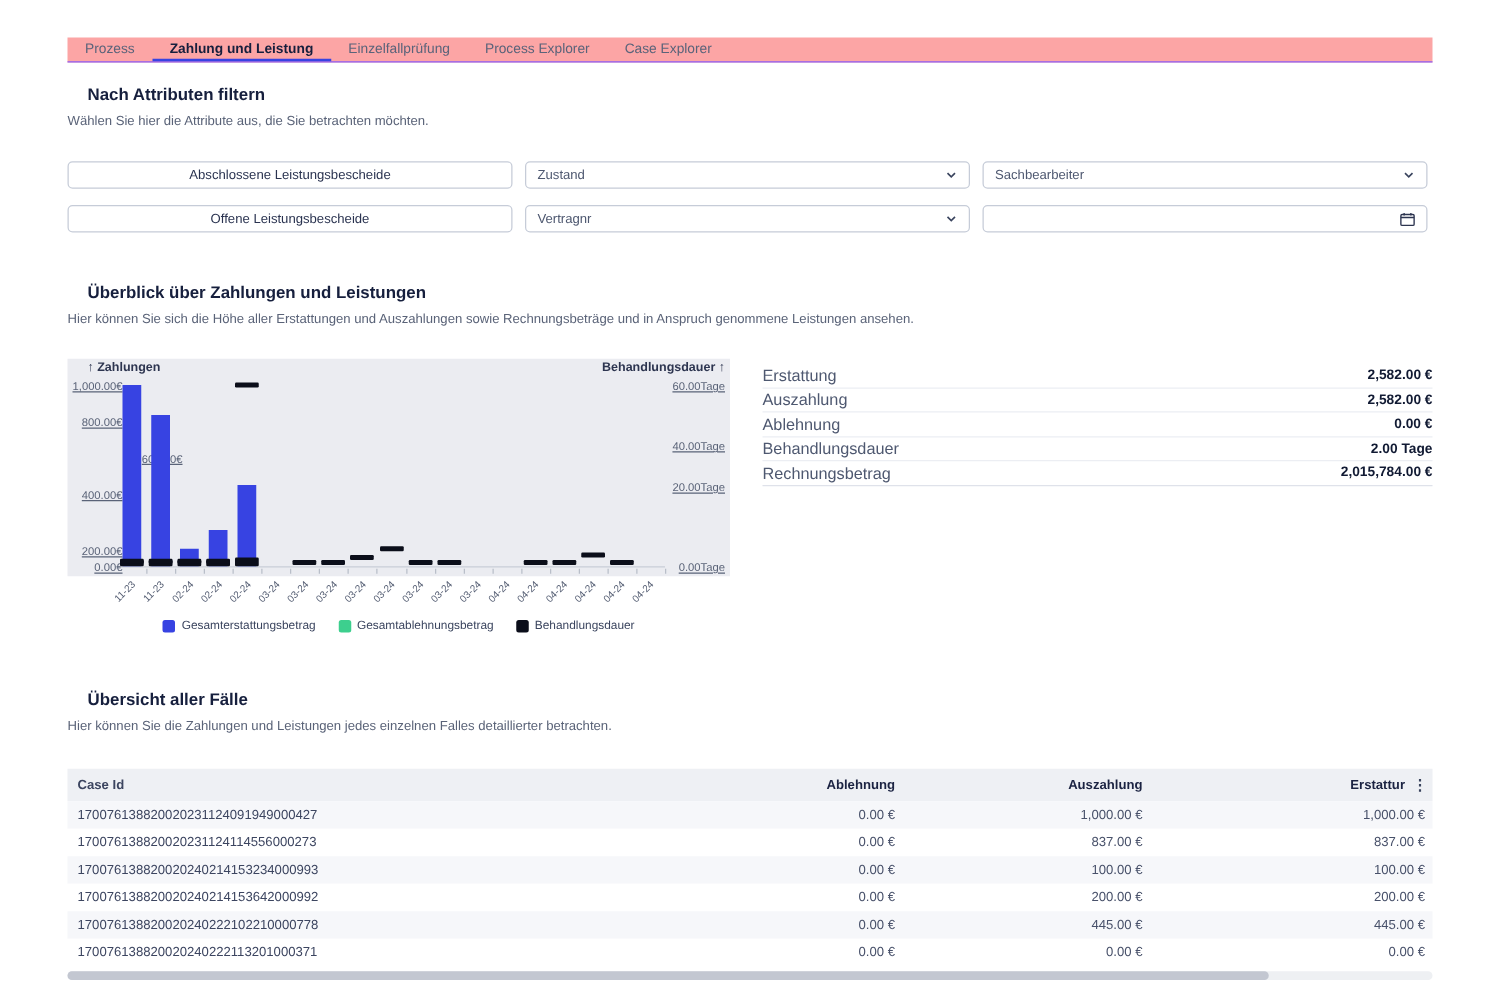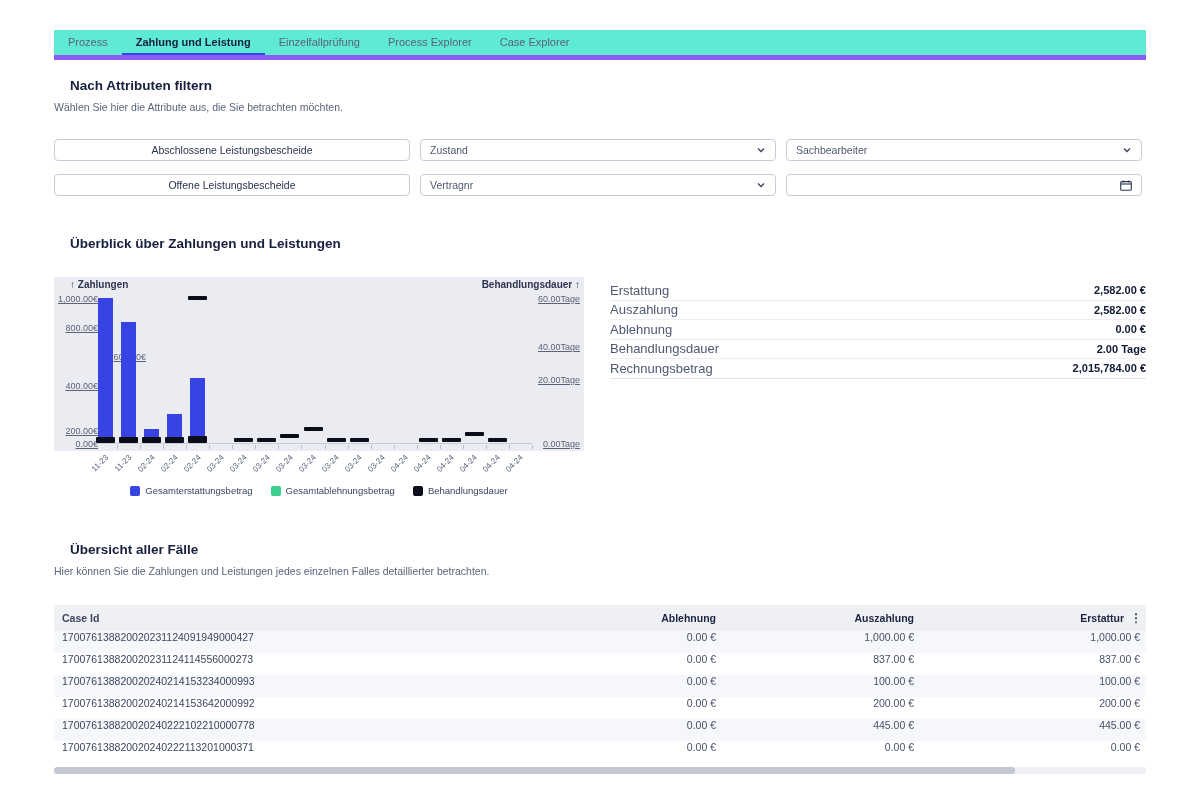--- a/index.html
+++ b/index.html
@@ -1,22 +1,22 @@
 <!DOCTYPE html>
 <html><head>
 <meta charset="utf-8">
 <style>
   * { margin:0; padding:0; box-sizing:border-box; }
   html,body { width:1200px; height:800px; background:#ffffff;
     font-family:"Liberation Sans", sans-serif; color:#1b2342; overflow:hidden; }
   .content { width:1092px; margin:0 auto 0 54px; }
 
   
-  .tabbar { margin-top:30px; background:#5eead4; border-bottom:5px solid #8b5cf6;
-    display:flex; align-items:stretch; height:30px; }
+  .tabbar { margin-top:30px; background:#fca5a5; border-bottom:1px solid #8b5cf6;
+    display:flex; align-items:stretch; height:20px; }
   .tab { padding:0 14px; display:flex; align-items:center; font-size:11px;
     color:#5a637a; cursor:pointer; border-bottom:2px solid transparent; white-space:nowrap; }
   .tab.active { color:#161f3d; font-weight:bold; border-bottom:2px solid #3743e2; }
 
   
   .sec-title { font-size:13.5px; font-weight:bold; color:#161f3d;padding-left:16px; }
   .sec-sub { font-size:10.5px; color:#5a6378; margin-top:8px; }
 
   
   .filter-grid { margin-top:26px; display:grid; grid-template-columns:356px 356px 356px;
@@ -55,21 +55,21 @@
   .kpi-row { display:flex; align-items:center; height:19.5px; border-bottom:1px solid #eceef3; }
   .kpi-row:last-child { border-bottom:1px solid #dfe2ea; }
   .kpi-label { font-size:13px; color:#4e5870; }
   .kpi-value { margin-left:auto; font-size:11px; font-weight:bold; color:#111a33; }
 
   
   .cases { margin-top:46px; }
   .tbl { margin-top:28px; }
   .thead { display:flex; align-items:center; height:26px; background:#eef0f4; font-size:10.5px;
     font-weight:bold; color:#1b2342; }
-  .trow { display:flex; align-items:flex-start; height:22px; font-size:10.5px; color:#48516a; }
+  .trow { display:flex; align-items:center; height:22px; font-size:10.5px; color:#48516a; }
   .trow:nth-child(odd) { background:#f6f7fa; }
   .trow:nth-child(even) { background:#ffffff; }
   .c-id { flex:1; padding-left:8px; color:#3c4560; }
   .c-abl { width:158px; text-align:right; }
   .c-aus { width:198px; text-align:right; }
   .c-ers { width:232px; text-align:right; padding-right:6px; }
   .thead .c-ers { display:flex; justify-content:flex-end; align-items:center; gap:6px; padding-right:4px; }
   .kebab { font-size:12px; color:#3a445e; cursor:pointer; letter-spacing:0; line-height:1; }
   .hscroll { margin-top:4px; height:7px; background:#eef0f3; border-radius:4px; position:relative; }
   .hthumb { position:absolute; left:0; top:0; height:7px; width:88%; background:#c3c7d1; border-radius:4px; cursor:pointer; }
@@ -119,20 +119,21 @@
         <rect x="0.7" y="1.6" width="10.6" height="8.7" rx="1" fill="none" stroke="#2d3550" stroke-width="1.1"></rect>
         <line x1="0.7" y1="4" x2="11.3" y2="4" stroke="#2d3550" stroke-width="1.1"></line>
         <line x1="3.3" y1="0.4" x2="3.3" y2="2.4" stroke="#2d3550" stroke-width="1.1"></line>
         <line x1="8.7" y1="0.4" x2="8.7" y2="2.4" stroke="#2d3550" stroke-width="1.1"></line>
       </svg>
     </div>
   </div>
 
   <div style="margin-top:40px;">
     <div class="sec-title">Überblick über Zahlungen und Leistungen</div>
+    <div class="sec-sub">Hier können Sie sich die Höhe aller Erstattungen und Auszahlungen sowie Rechnungsbeträge und in Anspruch genommene Leistungen ansehen.</div>
   </div>
 
   <div class="overview-wrap">
     <div class="chart-col">
       <div class="plot">
         <div class="axis-title-left">↑ Zahlungen</div>
         <div class="axis-title-right">Behandlungsdauer ↑</div>
         <div class="baseline"></div>
       <div class="tick l" style="top: 17px;">1,000.00€</div>
           <div class="tick l" style="top: 46px;">800.00€</div>

